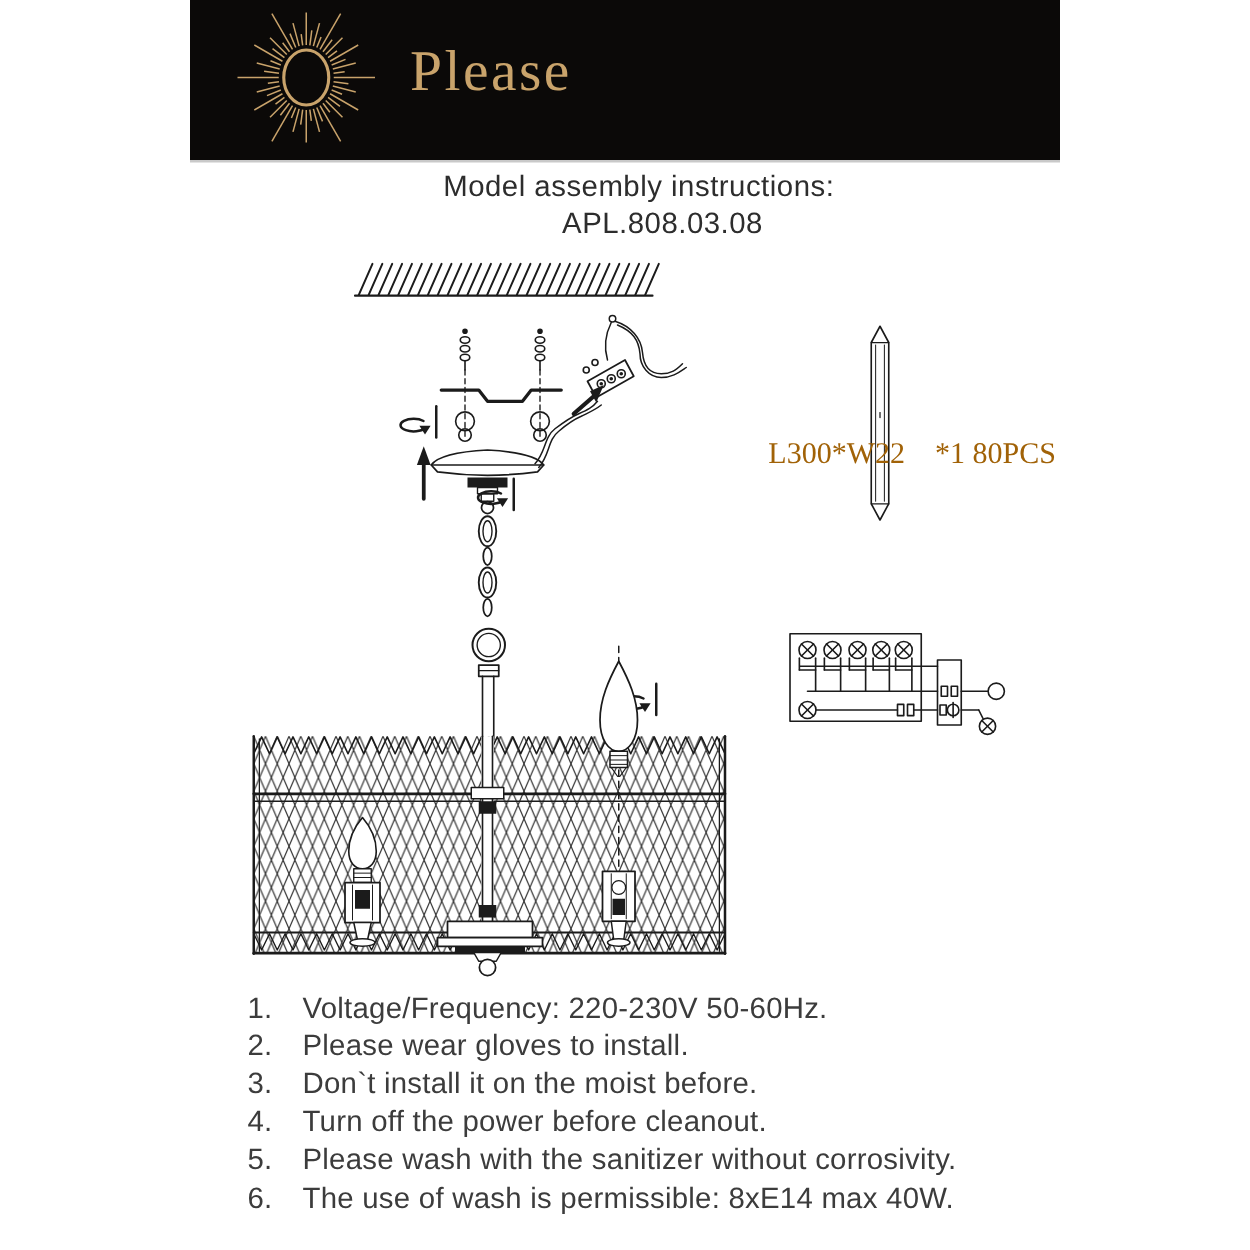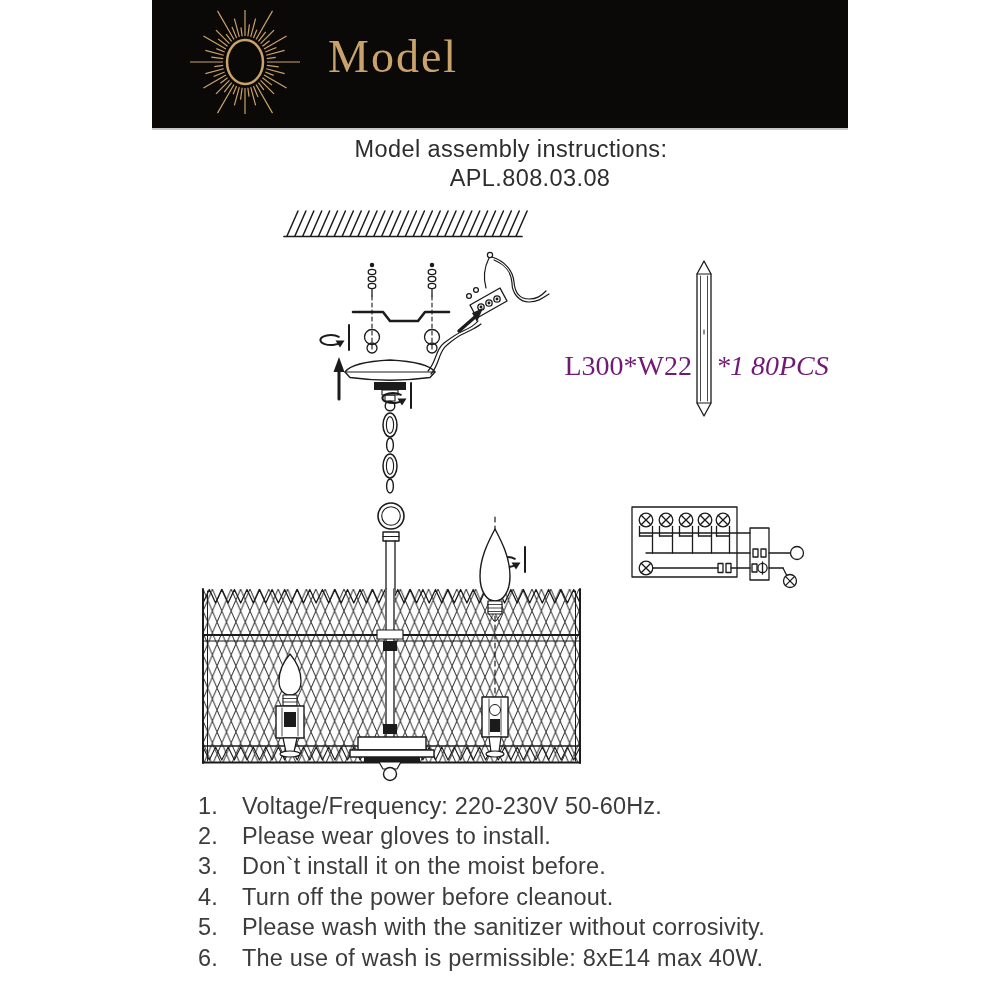--- a/index.html
+++ b/index.html
@@ -12,23 +12,23 @@
          font-size:46px;font-weight:400;color:#c9a36b;letter-spacing:2px;}
   #banner-edge{position:absolute;left:152px;top:128px;width:696px;height:2px;background:#c9c9c9;}
   
   .title-line{position:absolute;left:0;width:1000px;text-align:center;color:#2d2d2d;
               font-size:23.5px;letter-spacing:.4px;padding-left:11px;}
   #title{top:136px;}
   #model{top:165px;margin-left:19px;}
   
   #main-svg{position:absolute;left:150px;top:195px;}
   .part-label{position:absolute;top:350px;font-family:"Liberation Serif",serif;
-              font-size:28px;color:#701a75;white-space:pre;}
+              font-size:24px;color:#a16207;white-space:pre;padding-left:32px;}
   #label-size{left:0;width:692px;text-align:right;}
-  #label-qty{left:716px;font-style:italic;}
+  #label-qty{left:716px;}
   
   #instructions{position:absolute;left:198px;top:791px;width:700px;color:#3c3c3c;}
   .inst-row{display:flex;height:30.4px;align-items:center;font-size:23.5px;letter-spacing:.2px;}
   .inst-num{width:28px;flex:none;}
   .inst-txt{white-space:nowrap;margin-left:16px;}
 </style>
 </head>
 <body>
 
 <div id="page">
@@ -93,21 +93,21 @@
           <line x1="685.6438660852108" y1="-21.064093644667913" x2="278.2885662530655" y2="-221.50775081211998" stroke-width="4.2"></line>
           <line x1="686.5207616478856" y1="-22.6203325601098" x2="304.04737340664053" y2="-267.22226895322547" stroke-width="4.2"></line>
           <line x1="687.5656646166884" y1="-24.069126256797404" x2="334.7413981152237" y2="-309.78058379342366" stroke-width="4.2"></line>
           <line x1="688.7655511520774" y1="-25.392416735855946" x2="369.98806509227376" y2="-348.65224161576845" stroke-width="4.2"></line>
           <line x1="690.1054656742791" y1="-26.573710290806435" x2="409.34805418194975" y2="-383.352739792439" stroke-width="4.2"></line>
           <line x1="691.5687072720532" y1="-27.59828308778982" x2="452.3307761165614" y2="-413.44956570382595" stroke-width="4.2"></line>
           <line x1="693.1370378655497" y1="-28.45336468581281" x2="498.4004873005214" y2="-438.56758764575136" stroke-width="4.2"></line>
           <line x1="694.7909095286855" y1="-29.12829720958907" x2="546.9829674051364" y2="-458.3937305316789" stroke-width="4.2"></line>
         </g>
     </svg>
-    <span id="brand">Model</span>
+    <span id="brand">Please</span>
   </div>
   <div id="banner-edge"></div>
 
   <div id="title" class="title-line">Model assembly instructions:</div>
   <div id="model" class="title-line">APL.808.03.08</div>
 
   <svg id="main-svg" width="700" height="605" viewBox="150 195 700 605" fill="none" stroke="#1b1b1b" stroke-width="1.3" stroke-linecap="round" stroke-linejoin="round">
     <defs>
       <pattern id="lat" width="9.4" height="22" patternUnits="userSpaceOnUse" patternTransform="translate(203,589)">
         <path d="M0,0 L9.4,22 M9.4,0 L0,22" stroke="#2e2e2e" stroke-width="0.95" fill="none"></path>

